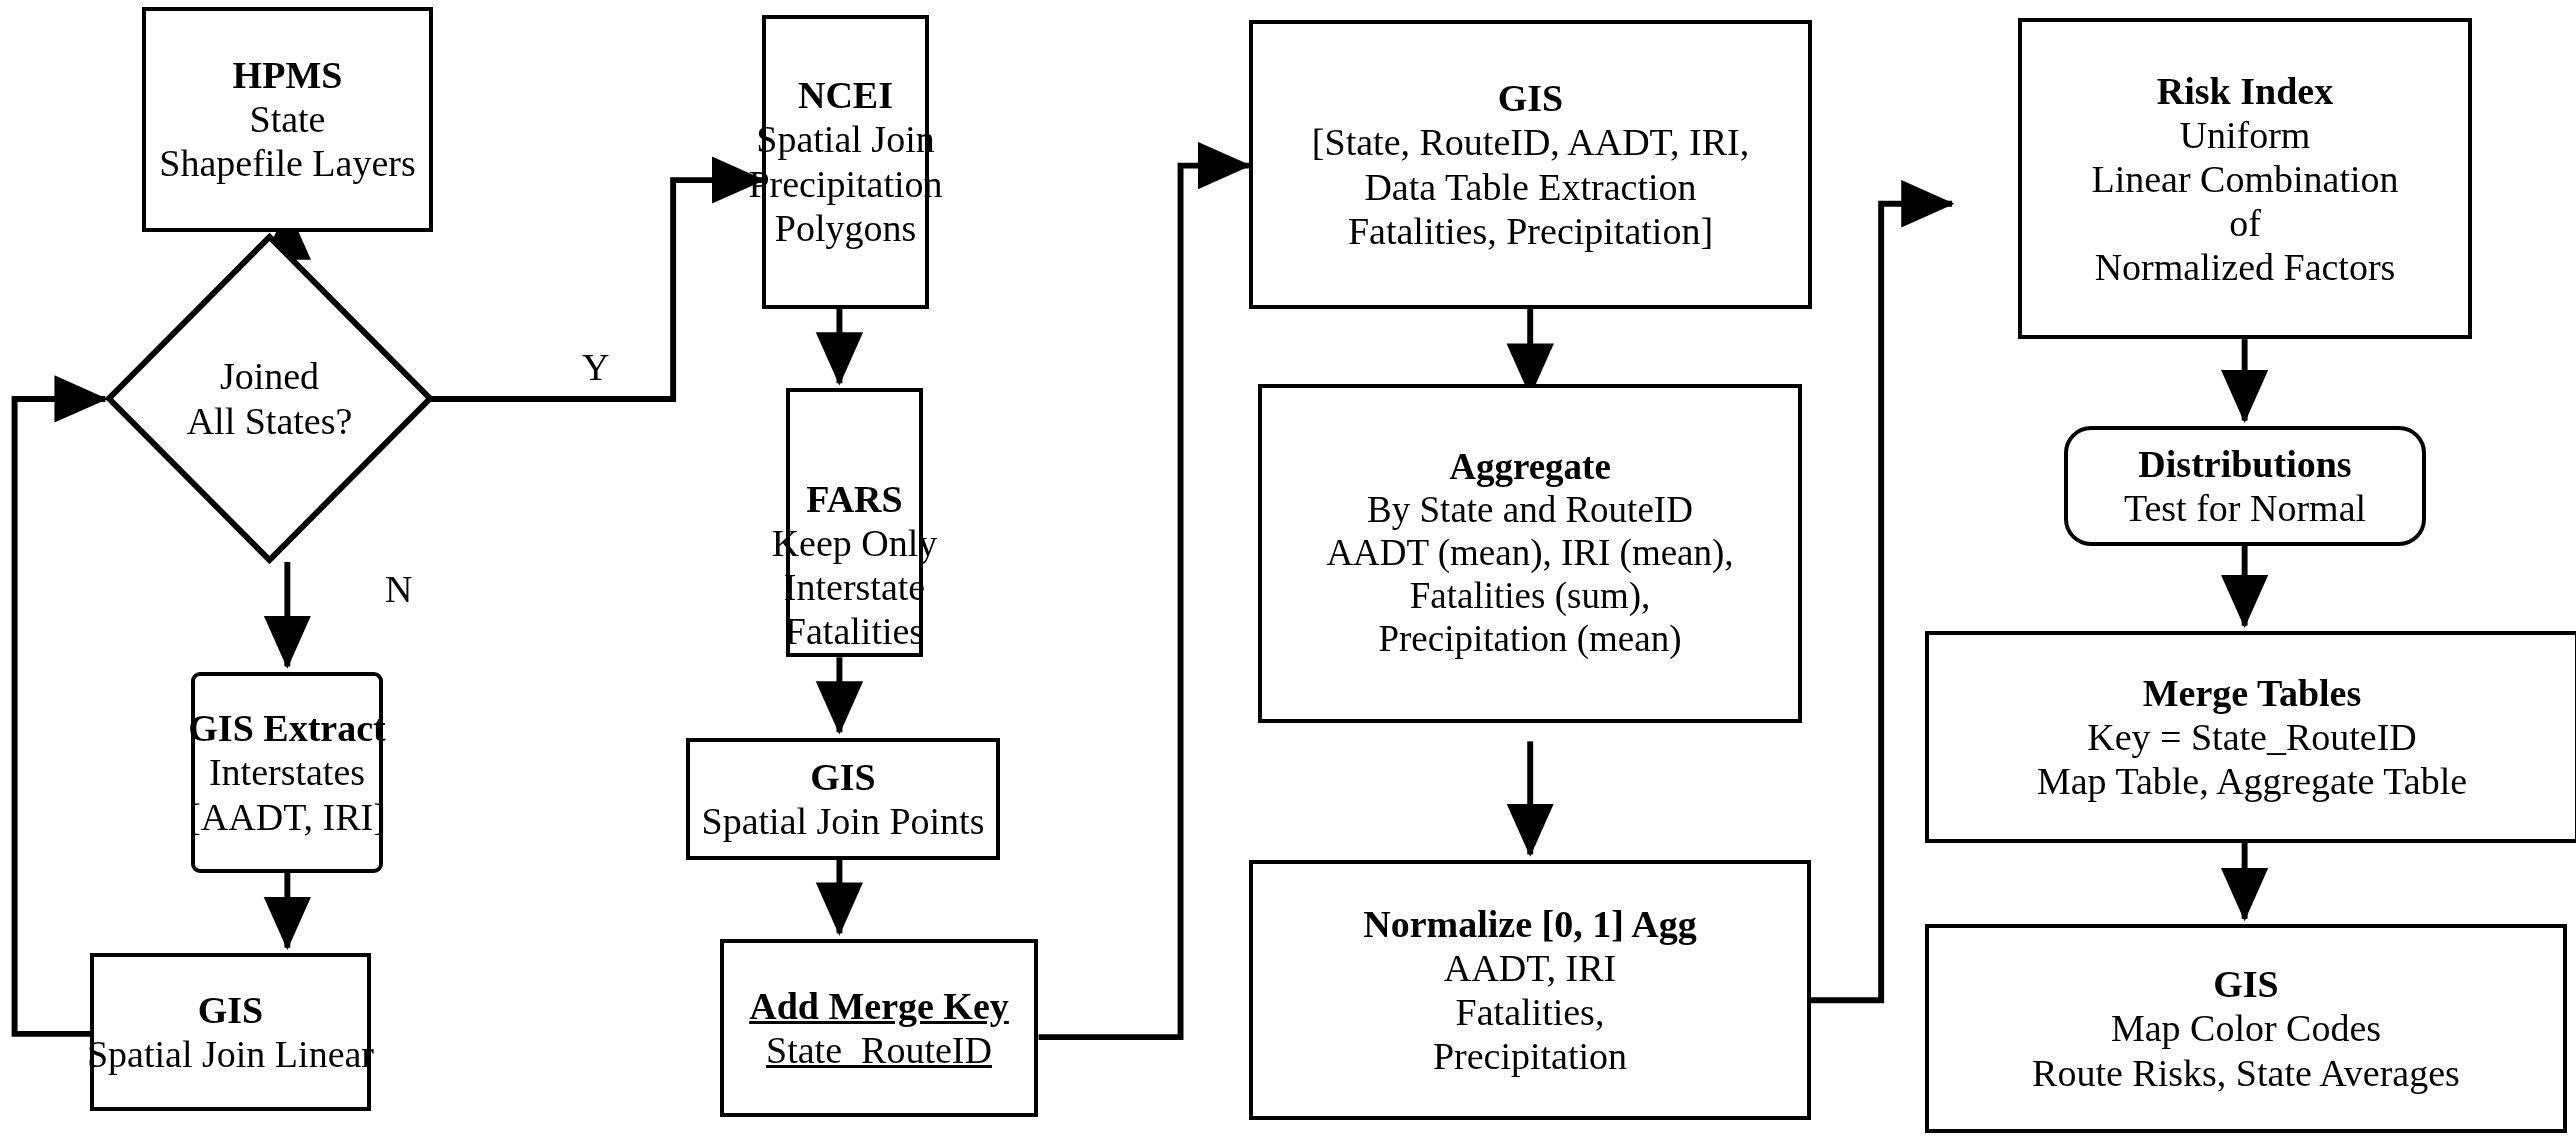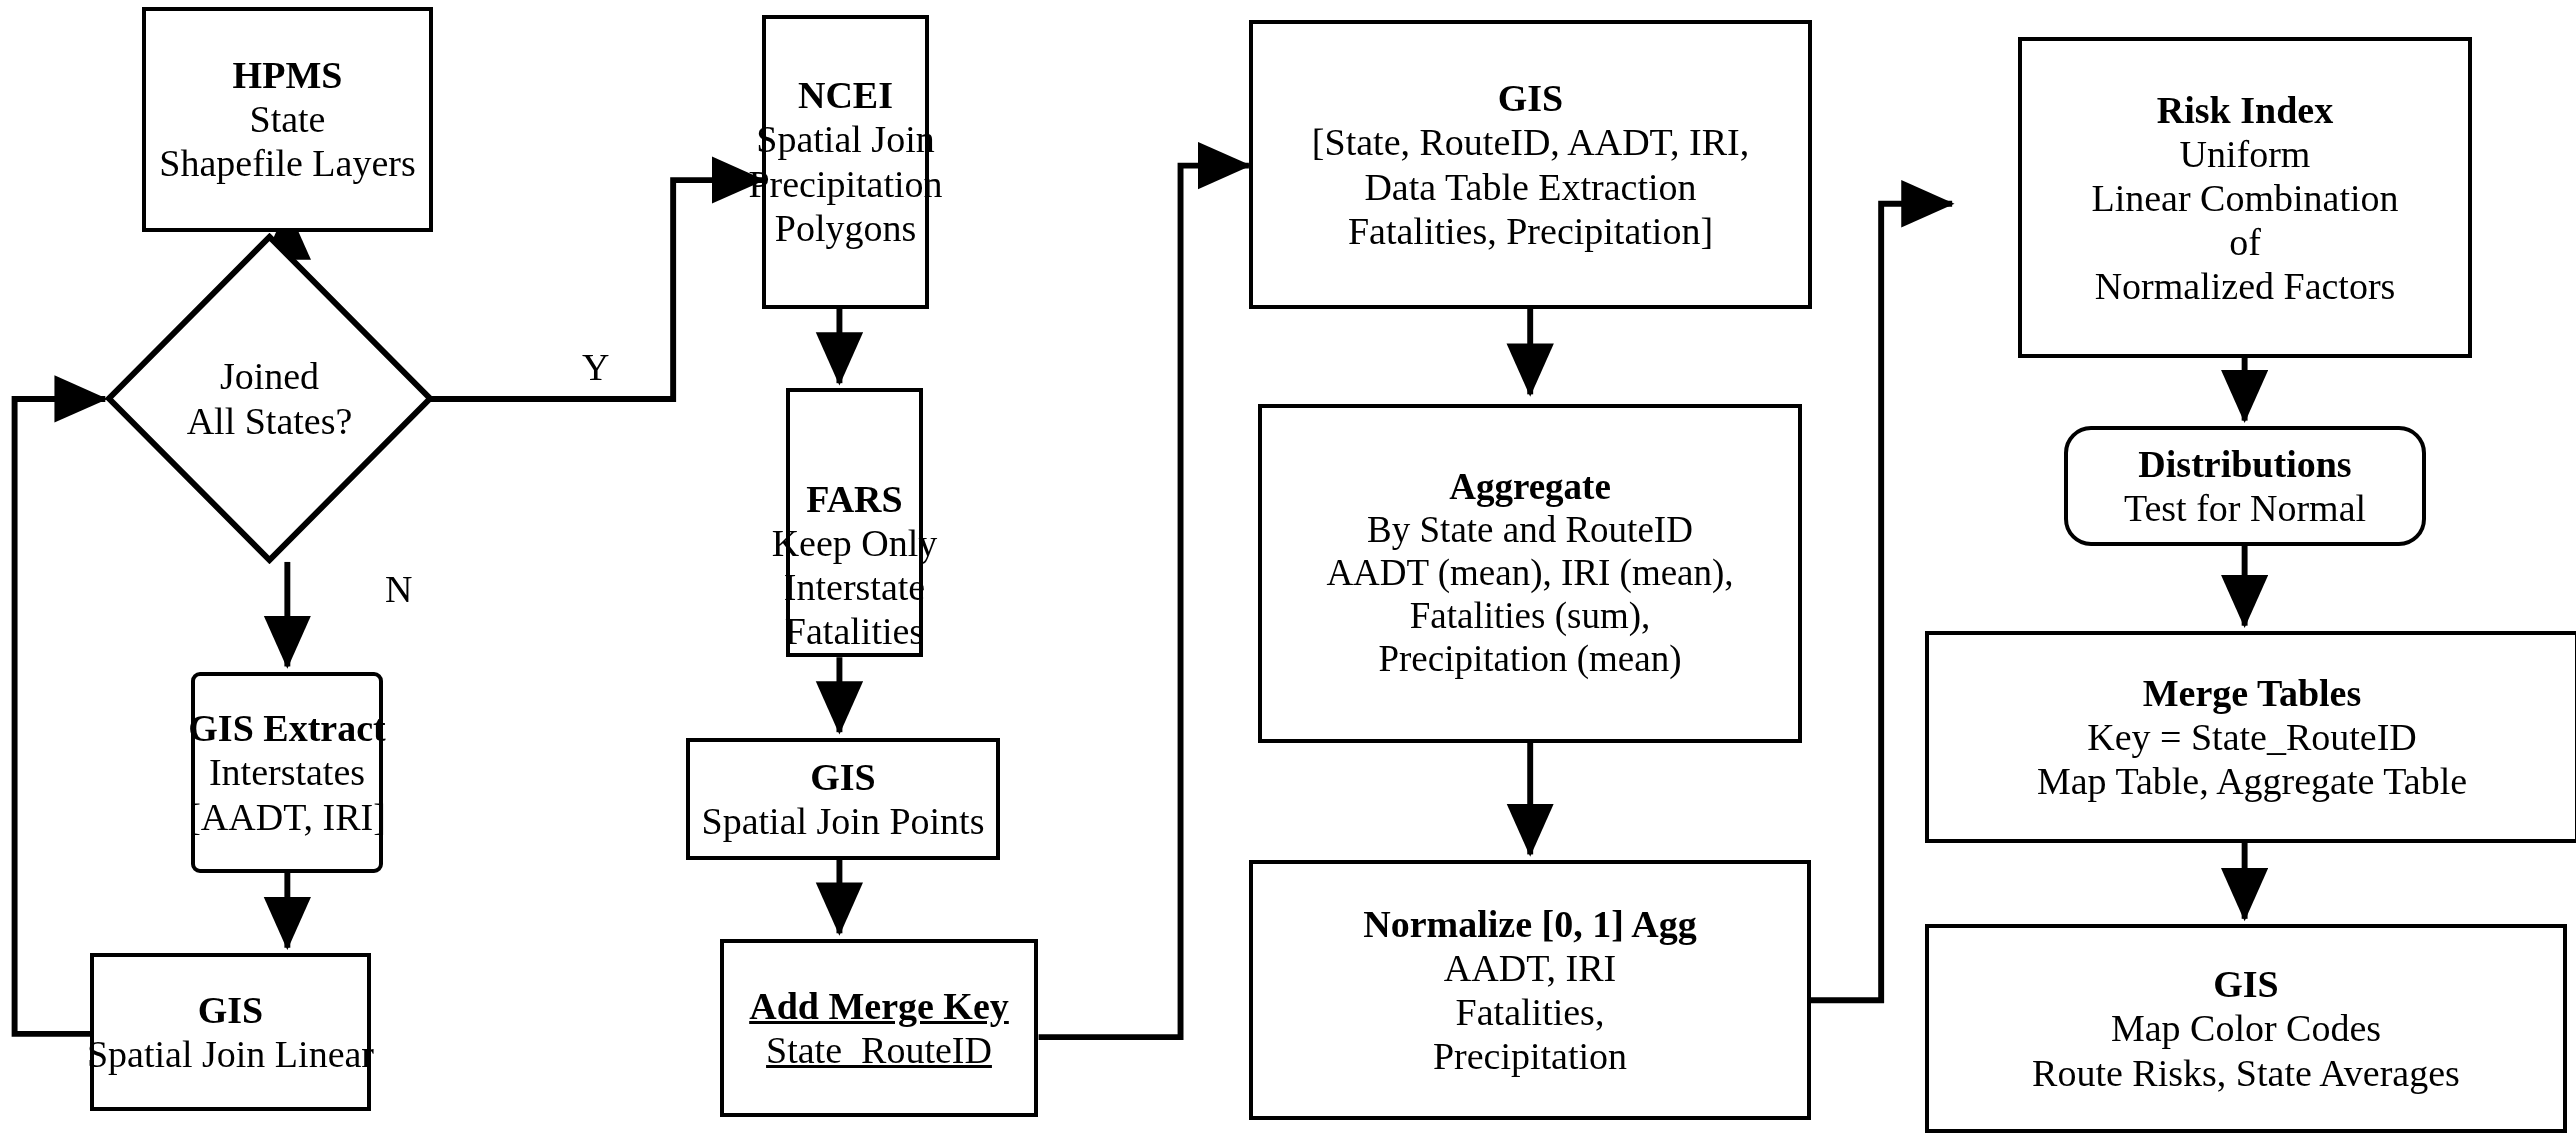--- a/index.html
+++ b/index.html
@@ -173,36 +173,36 @@
     <span class="ln">State_RouteID</span>
   </div>
 
   <div class="node fs-58" style="left:1249px; top:20px; width:563px; height:289px;">
     <span class="ttl">GIS</span>
     <span class="ln">[State, RouteID, AADT, IRI,</span>
     <span class="ln">Data Table Extraction</span>
     <span class="ln">Fatalities,  Precipitation]</span>
   </div>
 
-  <div class="node fs-56" style="left:1258px; top:404px; width:544px; height:339px;align-items:center;">
+  <div class="node fs-56" style="left:1258px; top:384px; width:544px; height:339px;align-items:center;">
     <span class="ttl">Aggregate</span>
     <span class="ln">By State and RouteID</span>
     <span class="ln">AADT (mean), IRI (mean),</span>
     <span class="ln">Fatalities  (sum),</span>
     <span class="ln">Precipitation  (mean)</span>
   </div>
 
   <div class="node fs-58" style="left:1249px; top:860px; width:562px; height:260px;">
     <span class="ttl">Normalize [0, 1] Agg</span>
     <span class="ln">AADT, IRI</span>
     <span class="ln">Fatalities,</span>
     <span class="ln">Precipitation</span>
   </div>
 
-  <div class="node fs-58" style="left:2018px; top:18.4px; width:454px; height:321px;margin-top:19px;">
+  <div class="node fs-58" style="left:2018px; top:18.4px; width:454px; height:321px;">
     <span class="ttl">Risk Index</span>
     <span class="ln">Uniform</span>
     <span class="ln">Linear Combination</span>
     <span class="ln">of</span>
     <span class="ln">Normalized Factors</span>
   </div>
 
   <div class="node fs-58" style="left:2064px; top:426px; width:362px; height:120px;border-radius:27px;">
     <span class="ttl">Distributions</span>
     <span class="ln">Test for Normal</span>

